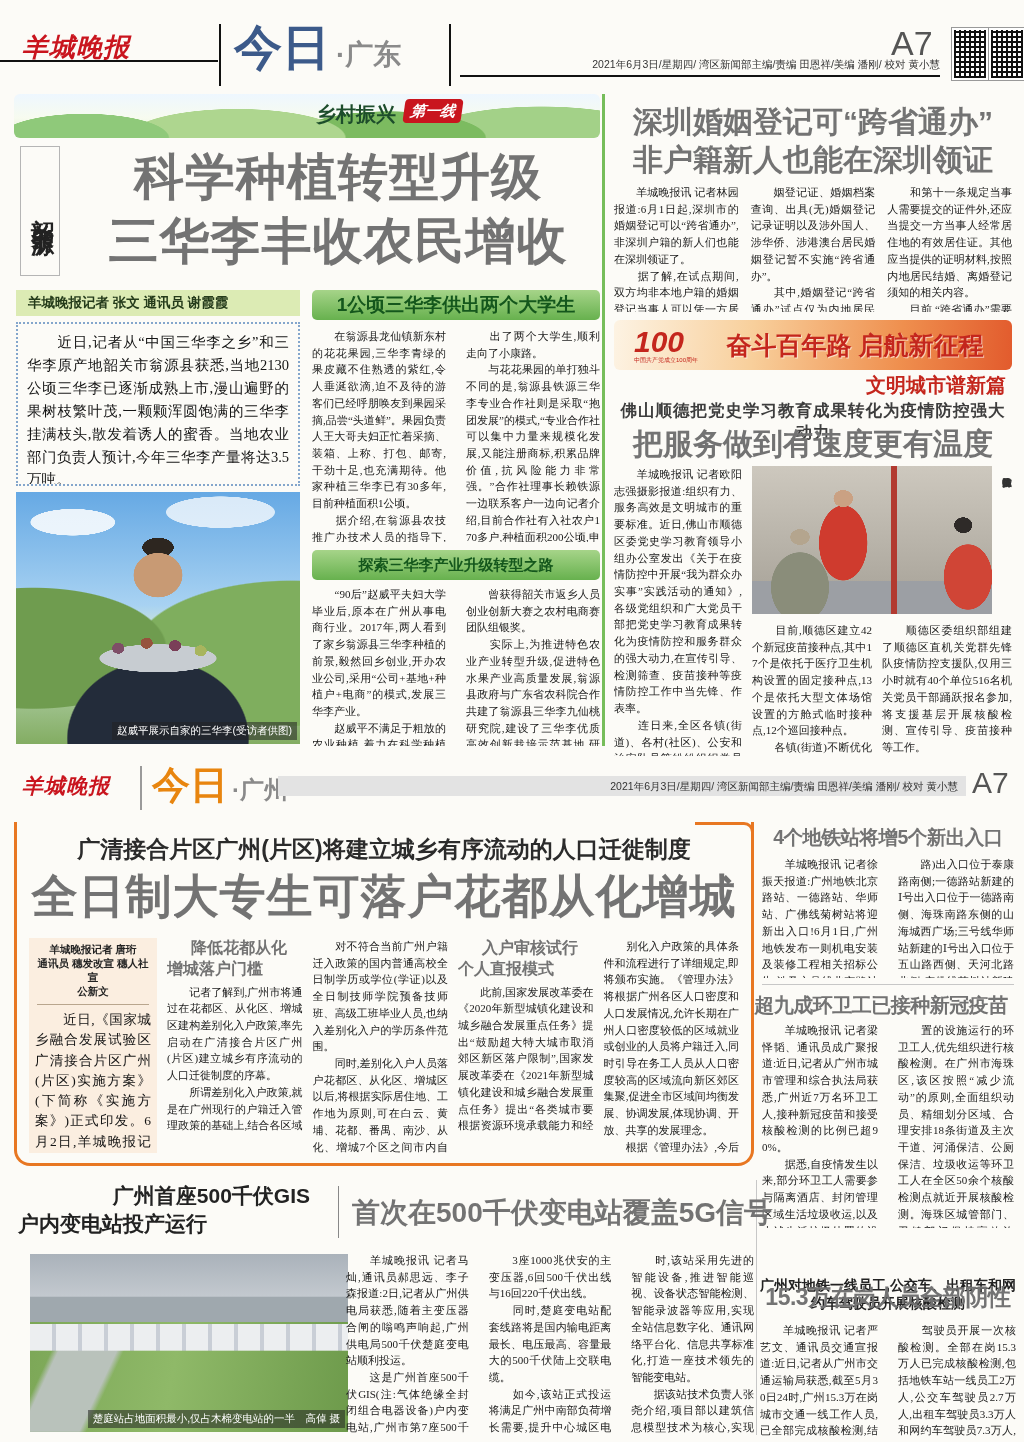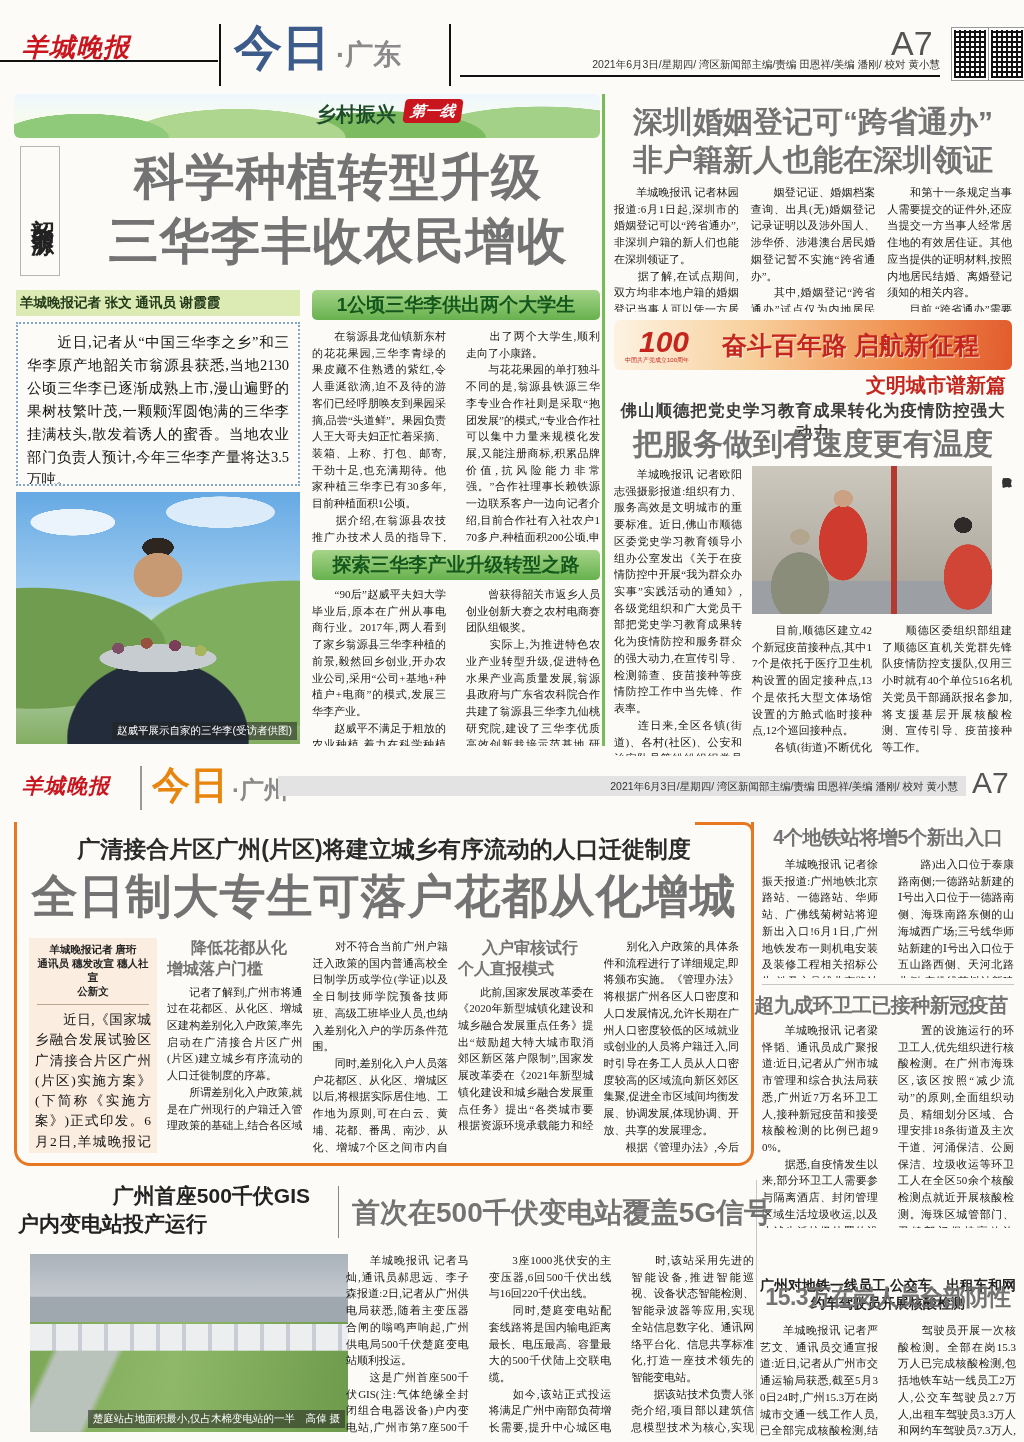--- a/index.html
+++ b/index.html
@@ -90,34 +90,34 @@
   </header>
 
   <section>
     <div class="abs hills" style="left:14px;top:94px;width:586px;height:44px;"></div>
     <div class="abs hl" style="left:316px;top:101px;font-size:20px;color:#1d4d2b;">乡村振兴</div>
     <div class="abs badge-red" style="left:404px;top:99px;width:58px;height:24px;font-size:15px;">第一线</div>
     <div class="abs vtext hl" style="left:20px;top:146px;width:38px;height:128px;border:1px solid #b5b5b5;font-size:23px;letter-spacing:5px;text-align:center;color:#222;">韶关翁源</div>
     <div class="abs hl center" style="left:78px;top:144px;width:520px;font-size:50px;letter-spacing:1px;">科学种植转型升级</div>
     <div class="abs hl center" style="left:78px;top:208px;width:520px;font-size:50px;letter-spacing:1px;">三华李丰收农民增收</div>
 
-    <div class="abs sans" style="left:16px;top:290px;width:284px;height:26px;background:var(--byline-green,#dcebb4);font-size:13.5px;font-weight:700;color:#243b1a;line-height:26px;padding-left:4px;box-sizing:border-box;">羊城晚报记者 张文 通讯员 谢霞霞</div>
+    <div class="abs sans" style="left:16px;top:290px;width:284px;height:26px;background:var(--byline-green,#dcebb4);font-size:13.5px;font-weight:700;color:#243b1a;line-height:26px;padding-left:12px;box-sizing:border-box;">羊城晚报记者 张文 通讯员 谢霞霞</div>
     <div class="abs" style="left:16px;top:322px;width:284px;height:164px;border:2px dotted #84a6cc;box-sizing:border-box;padding:7px 9px;font-size:14.5px;line-height:1.58;text-align:justify;overflow:hidden;">　　近日,记者从“中国三华李之乡”和三华李原产地韶关市翁源县获悉,当地2130公顷三华李已逐渐成熟上市,漫山遍野的果树枝繁叶茂,一颗颗浑圆饱满的三华李挂满枝头,散发着诱人的蜜香。当地农业部门负责人预计,今年三华李产量将达3.5万吨。</div>
     <div class="abs photo-farmer" style="left:16px;top:492px;width:284px;height:252px;">
       <div class="photo-cap">赵威平展示自家的三华李(受访者供图)</div>
     </div>
 
     <div class="abs green-hdr" style="left:312px;top:290px;width:288px;height:30px;font-size:19px;">1公顷三华李供出两个大学生</div>
     <div class="abs flexcols" style="left:312px;top:328px;width:288px;height:214px;">
       <div class="bt">　　在翁源县龙仙镇新东村的花花果园,三华李青绿的果皮藏不住熟透的紫红,令人垂涎欲滴,迫不及待的游客们已经呼朋唤友到果园采摘,品尝“头道鲜”。果园负责人王大哥夫妇正忙着采摘、装箱、上称、打包、邮寄,干劲十足,也充满期待。他家种植三华李已有30多年,目前种植面积1公顷。
 　　据介绍,在翁源县农技推广办技术人员的指导下,通过种植三华李,王大哥一家从完全无收入到现在卖果年收入30多万元,住上了楼房,还供</div>
       <div class="bt">　　出了两个大学生,顺利走向了小康路。
 　　与花花果园的单打独斗不同的是,翁源县铁源三华李专业合作社则是采取“抱团发展”的模式,“专业合作社可以集中力量来规模化发展,又能注册商标,积累品牌价值,抗风险能力非常强。”合作社理事长赖铁源一边联系客户一边向记者介绍,目前合作社有入社农户170多户,种植面积200公顷,申请了绿色食品认证,注册了商标,如今合作社户均收入超过13.8万元,还带动了周边200多户农户种植三华李。</div>
     </div>
-    <div class="abs green-hdr" style="left:312px;top:550px;width:288px;height:30px;font-size:19px;">探索三华李产业升级转型之路</div>
+    <div class="abs green-hdr" style="left:312px;top:550px;width:288px;height:30px;font-size:15px;">探索三华李产业升级转型之路</div>
     <div class="abs flexcols" style="left:312px;top:586px;width:288px;height:160px;">
       <div class="bt">　　“90后”赵威平夫妇大学毕业后,原本在广州从事电商行业。2017年,两人看到了家乡翁源县三华李种植的前景,毅然回乡创业,开办农业公司,采用“公司+基地+种植户+电商”的模式,发展三华李产业。
 　　赵威平不满足于粗放的农业种植,着力在科学种植下功夫,通过嫁接技术和科学施肥,改良果树品种,延长果期。同时,不断延伸产业链,探索三华李加工和电子商务多种模式,建设冷库,应用冷链快递,解决产品销售渠道、运输贮藏难题。
 　　开园不过十来天,公司除了顺利销售自家基地的熟果外,还通过电子商务为附近农户销售一万余斤果子,销售额超10万元。公司“打造和开发三华李产业链建设”项目还</div>
       <div class="bt">　　曾获得韶关市返乡人员创业创新大赛之农村电商赛团队组银奖。
 　　实际上,为推进特色农业产业转型升级,促进特色水果产业高质量发展,翁源县政府与广东省农科院合作共建了翁源县三华李九仙桃研究院,建设了三华李优质高效创新栽培示范基地,研究品种提纯复壮,病虫害绿色防控技术、优质高效栽培新模式,并开展农技人员与新型职业农民技术培训,促进水果提质、农民增收。
 　　据了解,作为“中国三华李之乡”,翁源县是三华李的原产地,至今已有近500年的栽培历史。翁源县三华李果大、肉厚、无渣、核小、清甜爽口,是国家地理标志产品。</div>
     </div>
   </section>
 
@@ -130,21 +130,21 @@
       <div class="bt">　　羊城晚报讯 记者林园报道:6月1日起,深圳市的婚姻登记可以“跨省通办”,非深圳户籍的新人们也能在深圳领证了。
 　　据了解,在试点期间,双方均非本地户籍的婚姻登记当事人可以凭一方居住证和双方户口簿、身份证,在居住证发放地婚姻登记机关申请办理婚姻登记,或者自行选择在一方常住户口所在地办理婚姻登记。内地居民补领婚</div>
       <div class="bt">　　姻登记证、婚姻档案查询、出具(无)婚姻登记记录证明以及涉外国人、涉华侨、涉港澳台居民婚姻登记暂不实施“跨省通办”。
 　　其中,婚姻登记“跨省通办”试点仅为内地居民结婚登记、内地居民离婚登记。补领、涉外登记等婚姻业务暂时是不能跨省办理的。当事人选择在一方经常居住地申请办理婚姻登记的,除按照《婚姻登记条例》第五条</div>
       <div class="bt">　　和第十一条规定当事人需要提交的证件外,还应当提交一方当事人经常居住地的有效居住证。其他应当提供的证明材料,按照内地居民结婚、离婚登记须知的相关内容。
 　　目前,“跨省通办”需要预约,可以登录广东省婚姻登记网上预约系统http://210.76.66.108/byyy/预约,还可以登录“深圳民政”官方微信公众号预约。</div>
     </div>
   </section>
 
   <div class="abs banner" style="left:614px;top:320px;width:398px;height:50px;">
-    <div style="margin-left:11px;text-align:right;line-height:1;">
+    <div style="margin-left:20px;text-align:left;line-height:1;">
       <div class="hl" style="font-size:30px;font-style:italic;color:var(--banner-red,#c4261d);">100</div>
       <div class="sans" style="font-size:6px;color:var(--banner-red,#c4261d);">中国共产党成立100周年</div>
     </div>
     <div class="hl" style="flex:1;text-align:center;font-size:25px;color:var(--banner-red,#c4261d);text-shadow:1px 1px 0 rgba(255,255,255,.6);">奋斗百年路 启航新征程</div>
   </div>
   <div class="abs hl" style="left:614px;top:372px;width:398px;text-align:right;font-size:20px;color:var(--banner-red,#c4261d);padding-right:6px;box-sizing:border-box;">文明城市谱新篇</div>
 
   <section>
     <div class="abs kicker center" style="left:614px;top:400px;width:398px;font-size:16.5px;letter-spacing:1px;">佛山顺德把党史学习教育成果转化为疫情防控强大动力</div>
     <div class="abs hl center" style="left:614px;top:424px;width:398px;font-size:30px;">把服务做到有速度更有温度</div>

